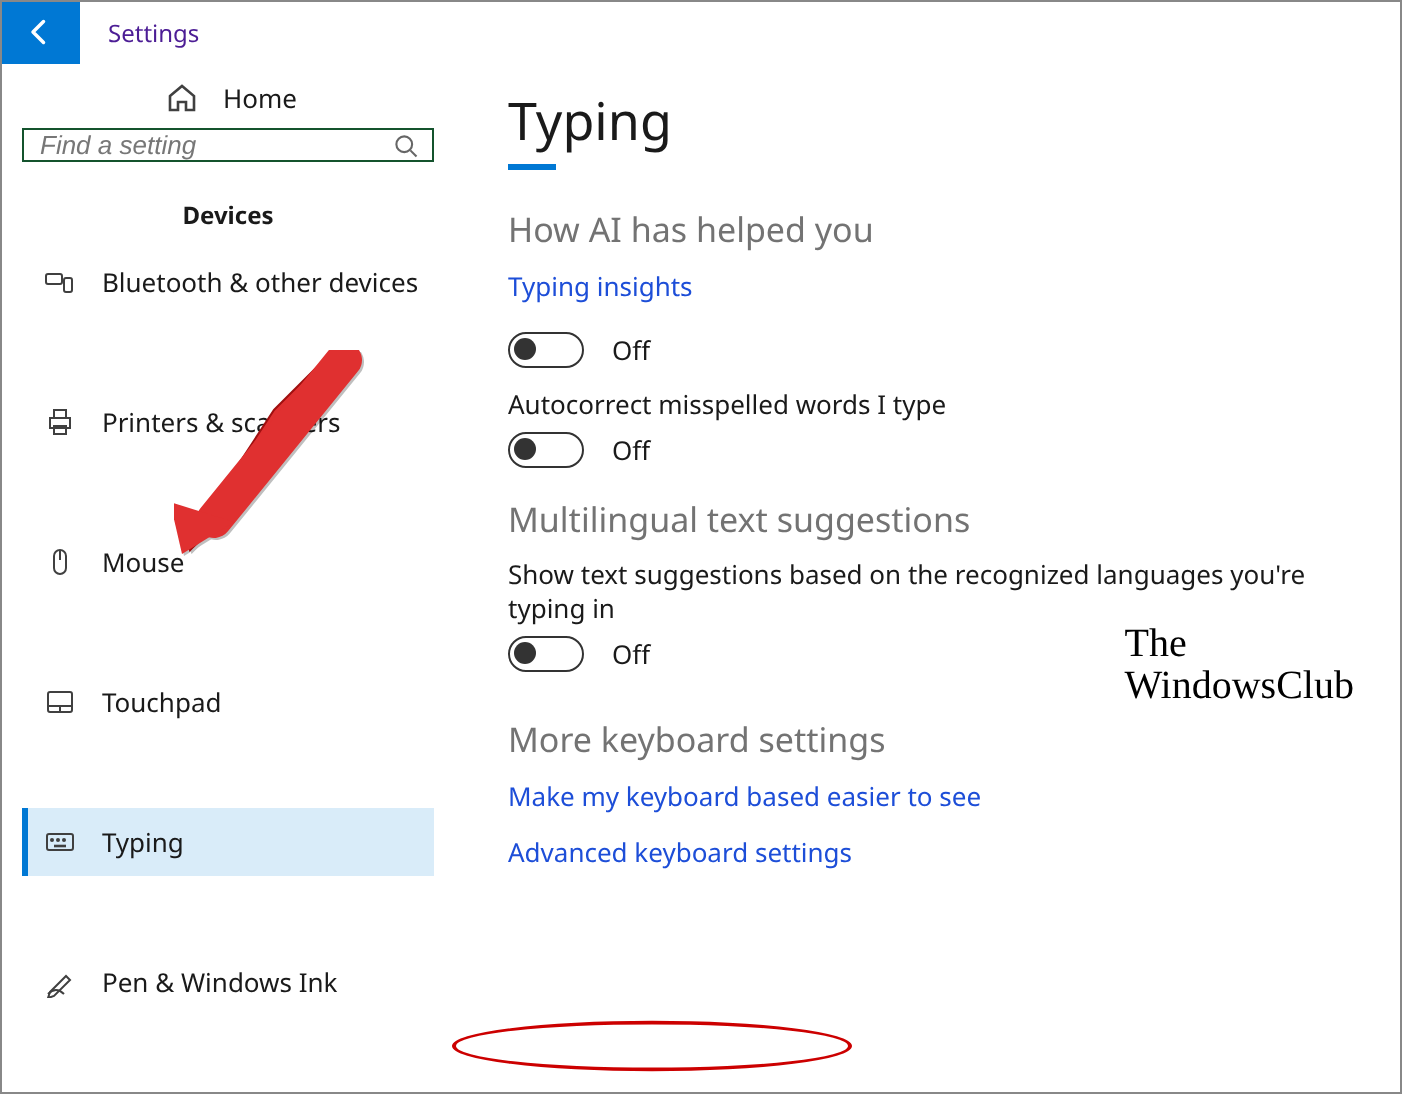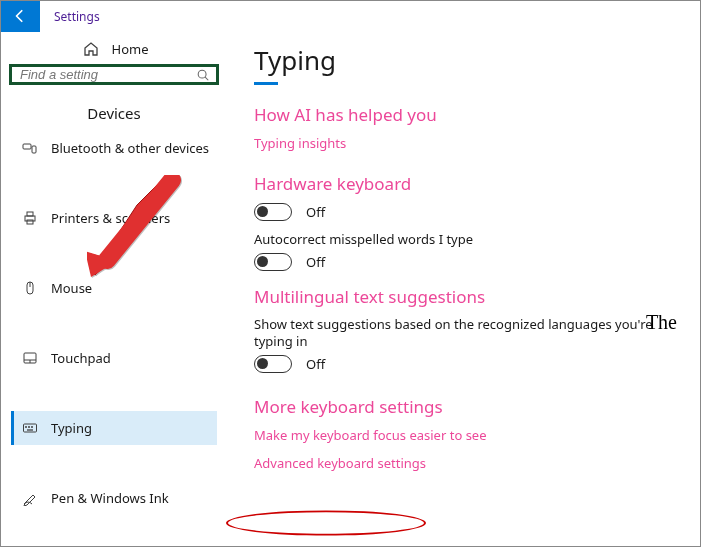--- a/index.html
+++ b/index.html
@@ -66,38 +66,38 @@
   }
   .icon-slot {
     width: 18px; height: 18px;
     display: inline-flex; align-items: center; justify-content: center;
     color: #404040;
   }
   .icon-slot svg { width: 16px; height: 16px; }
   .search-box {
     margin: 6px 2px 12px 2px;
     height: 30px;
-    border: 3px solid #14532d;
+    border: 1px solid #14532d;
     display: flex;
     align-items: center;
     padding: 0 6px 0 8px;
   }
   .search-box input {
     flex: 1;
     border: none;
     outline: none;
     font-size: 13px;
     color: #333;
     background: transparent;
   }
   .search-box input::placeholder { color: #777; font-style: italic; }
   .search-icon { width: 14px; height: 14px; color: #666; }
   .group-label {
-    font-weight: 400;
-    font-size: 15px;
+    font-weight: 700;
+    font-size: 12px;
     padding: 6px 4px 8px 4px;
   }
   .nav-list { display: flex; flex-direction: column; gap: 36px; }
 
   
   .main {
     flex: 1;
     padding: 10px 26px 10px 26px;
     overflow: hidden;
     position: relative;
@@ -112,38 +112,38 @@
   .title-underline {
     width: 24px; height: 3px;
     background: #0078d4;
     margin-bottom: 18px;
   }
   .section-h {
     font-size: 17px;
     font-weight: 400;
     margin-top: 6px;
     margin-bottom: 8px;
-    color: #ec4899;
+    color: #737373;
   }
   .section-sub {
     font-size: 12.5px;
     color: #6b6b6b;
     line-height: 1.35;
     margin-bottom: 10px;
     max-width: 400px;
   }
   .setting-label {
     font-size: 13px;
     margin-top: 6px;
     margin-bottom: 4px;
     max-width: 400px;
     line-height: 1.35;
   }
   .link {
-    color: #ec4899;
+    color: #1d4ed8;
     font-size: 13px;
     cursor: pointer;
     display: inline-block;
     margin-bottom: 14px;
   }
 
   .toggle-row {
     display: flex;
     align-items: center;
     gap: 14px;
@@ -341,21 +341,20 @@
 
   <div class="main">
     <div class="page-title">Typing</div>
     <div class="title-underline"></div>
 
     
     <div class="section-h">How AI has helped you</div>
     <span class="link">Typing insights</span>
 
     
-    <div class="section-h">Hardware keyboard</div>
 
     <div class="toggle-row">
       <div class="toggle"></div>
       <span class="toggle-state">Off</span>
     </div>
 
     <div class="setting-label">Autocorrect misspelled words I type</div>
     <div class="toggle-row">
       <div class="toggle"></div>
       <span class="toggle-state">Off</span>
@@ -364,29 +363,30 @@
     
     <div class="section-h" style="margin-top:14px">Multilingual text suggestions</div>
     <div class="setting-label">Show text suggestions based on the recognized languages you're typing in</div>
     <div class="toggle-row">
       <div class="toggle"></div>
       <span class="toggle-state">Off</span>
     </div>
 
     
     <div class="section-h" style="margin-top:22px">More keyboard settings</div>
-    <span class="link" style="margin-bottom:10px">Make my keyboard focus easier to see</span><br>
+    <span class="link" style="margin-bottom:10px">Make my keyboard based easier to see</span><br>
     <span class="link">Advanced keyboard settings</span>
 
     
     <div class="watermark">
       <div class="wm-logo">
         <div class="q3"></div>
       </div>
       <div>The</div>
+      <div>WindowsClub</div>
     </div>
 
   </div>
 </div>
 
 <div class="arrow-anno">
   <svg viewBox="0 0 100 110">
     <defs></defs>
     <polygon points="8,100 0,80 16,82 50,30 80,0 70,30 40,70" fill="#e03030" stroke="#a01010" stroke-width="1"></polygon>
     <polygon points="8,100 0,78 22,84" fill="#e03030" stroke="#a01010" stroke-width="1"></polygon>

